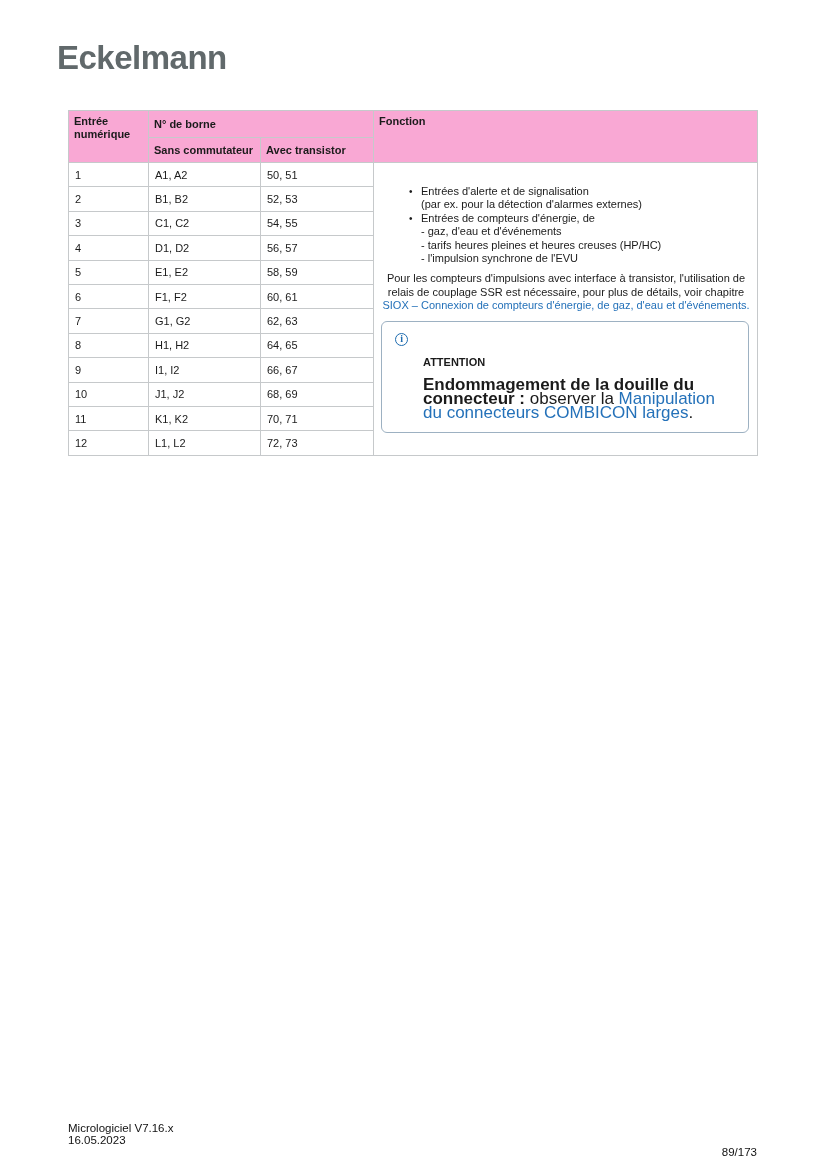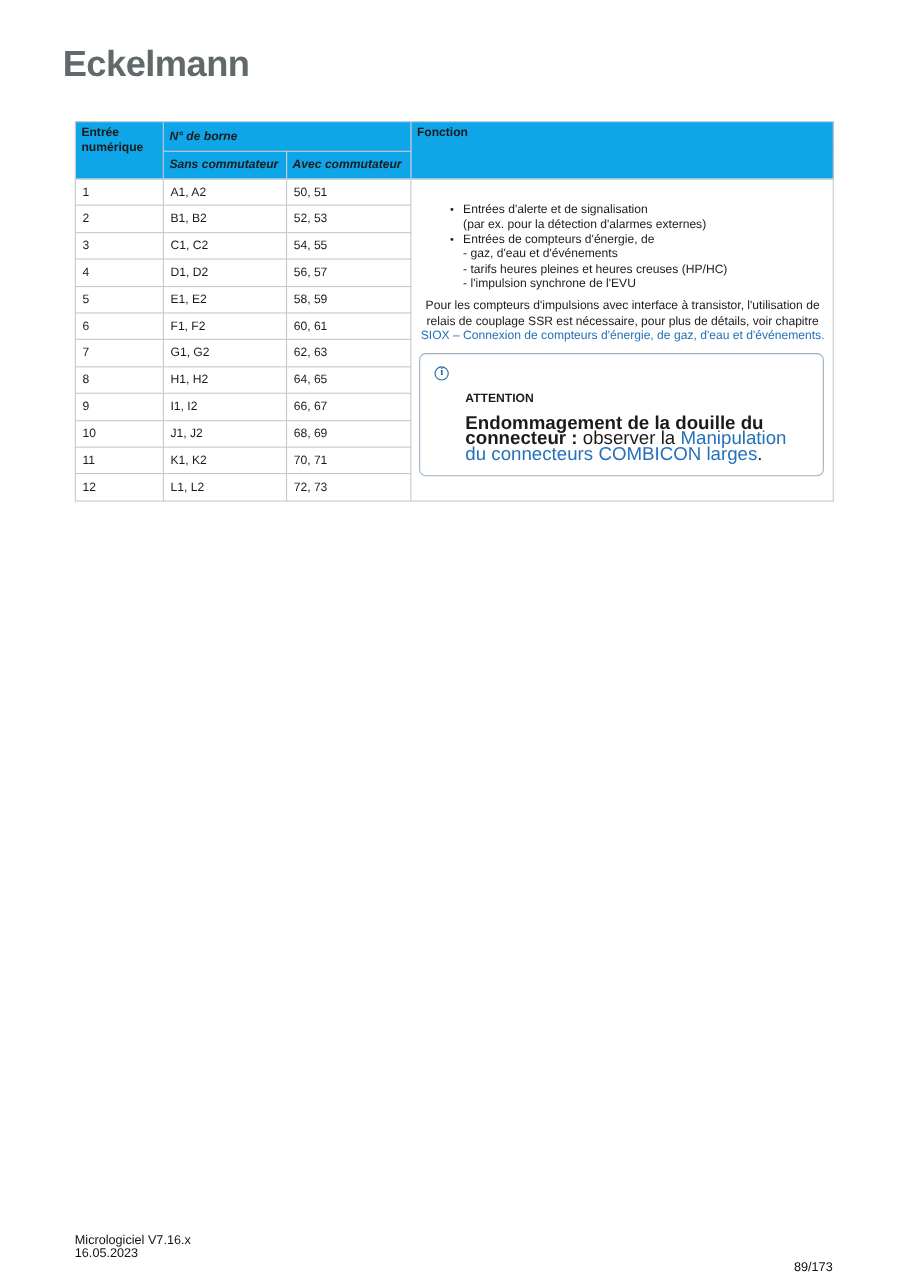--- a/index.html
+++ b/index.html
@@ -15,27 +15,27 @@
     font-size:33px; font-weight:bold; color:#61696b;
     line-height:36px; letter-spacing:-0.5px;
   }
   table.io {
     position:absolute; left:68px; top:110px;
     width:689px; border-collapse:collapse;
     font-size:11px; table-layout:fixed;
   }
   table.io th, table.io td { border:1px solid #c6c9cb; }
   table.io th {
-    background:#0ea5e9; text-align:left; font-weight:bold;
+    background:#f9a8d4; text-align:left; font-weight:bold;
     padding:4px 5px 3px 5px; line-height:13px;
   }
   tr.h1 { height:27px; }
   tr.h2 { height:25px; }
   th.rowspan2 { vertical-align:top; padding-top:7px; }
-  th.mid { vertical-align:middle;font-style:italic; }
+  th.mid { vertical-align:middle; }
   table.io td {
     height:24.4px; vertical-align:middle;
     padding:0 5px 0 6px; line-height:12px;
   }
   td.fonction {
     vertical-align:top;
     padding:6px 6px 8px 4px;
     line-height:13.4px;
   }
   .b-line { margin-left:29px; line-height:13.4px; }
@@ -84,21 +84,21 @@
     <col style="width:384px">
   </colgroup>
   <thead>
     <tr class="h1">
       <th class="rowspan2" rowspan="2">Entrée numérique</th>
       <th class="mid" colspan="2">N° de borne</th>
       <th class="rowspan2" rowspan="2">Fonction</th>
     </tr>
     <tr class="h2">
       <th class="mid">Sans commutateur</th>
-      <th class="mid">Avec commutateur</th>
+      <th class="mid">Avec transistor</th>
     </tr>
   </thead>
   <tbody>
     <tr>
       <td>1</td>
       <td>A1, A2</td>
       <td>50, 51</td>
       <td class="fonction" rowspan="12">
         <div class="f-list">
           <div class="b-line"><span class="bullet">•</span><span>Entrées d'alerte et de signalisation</span></div>

